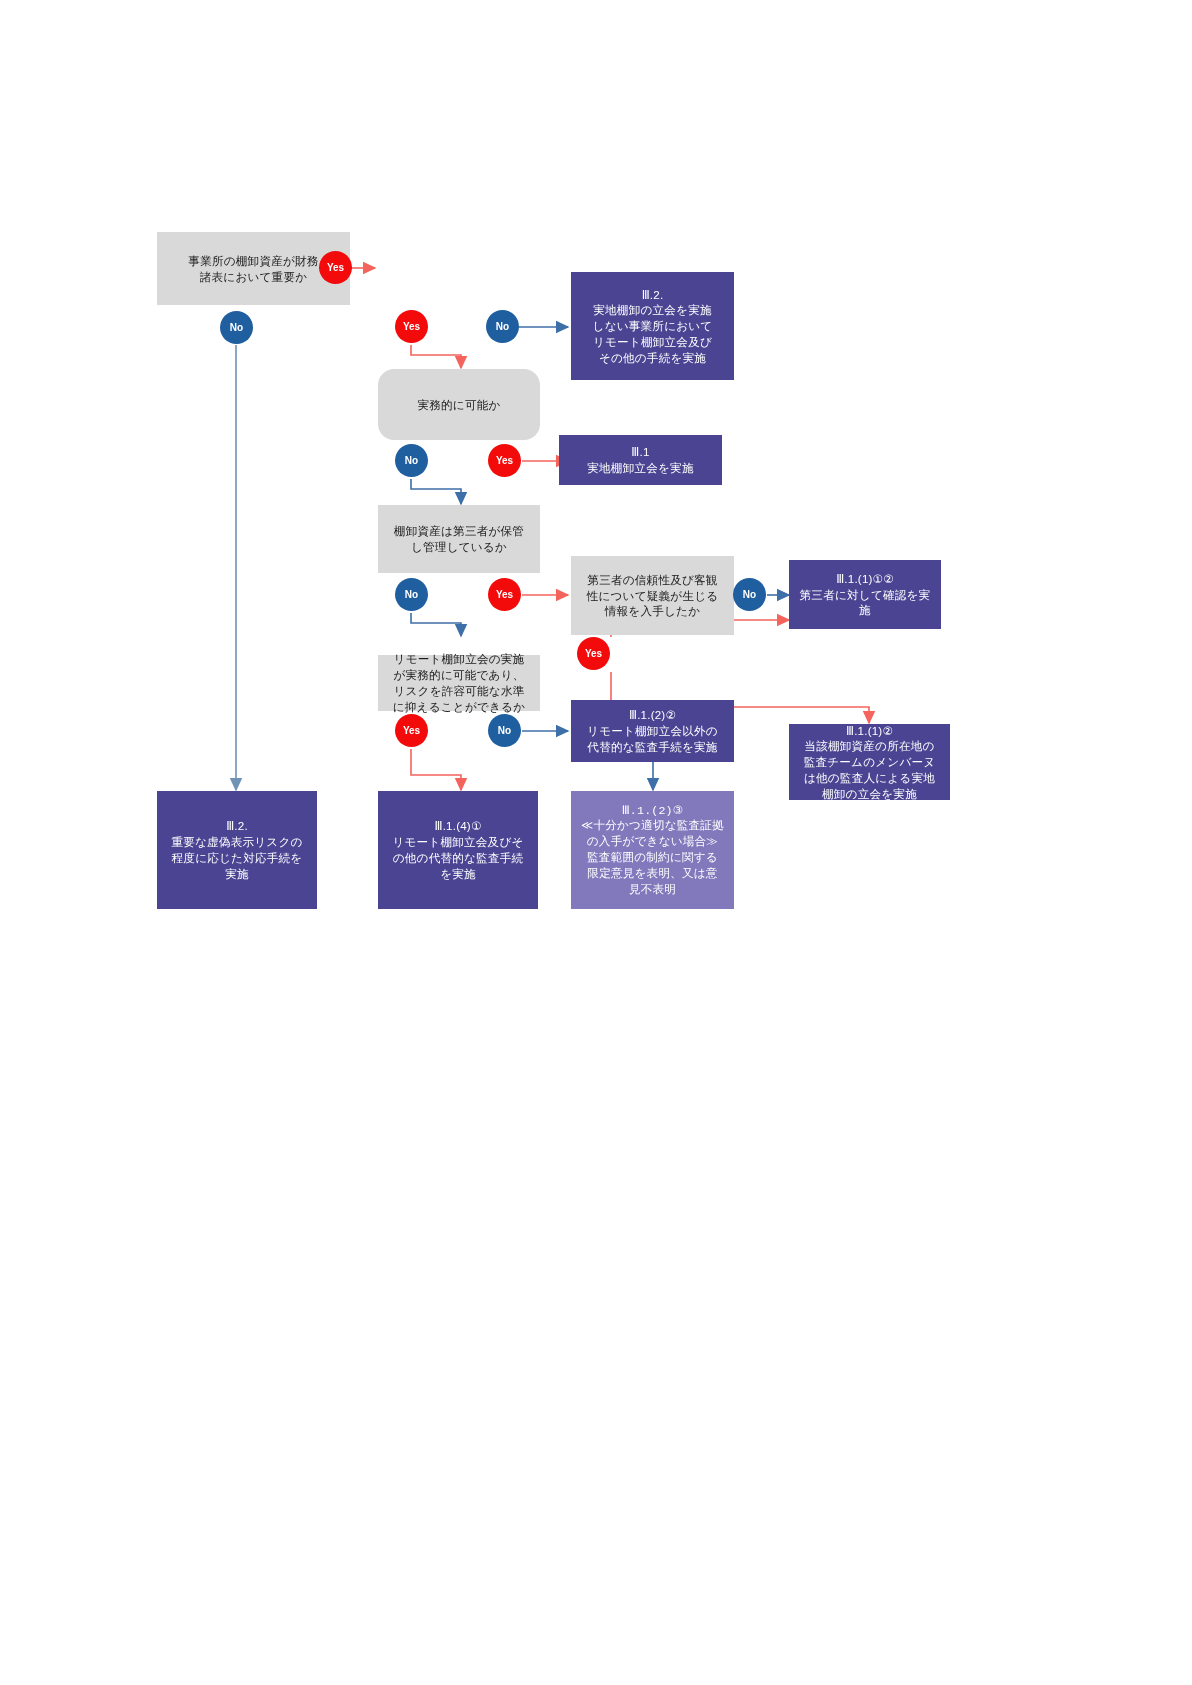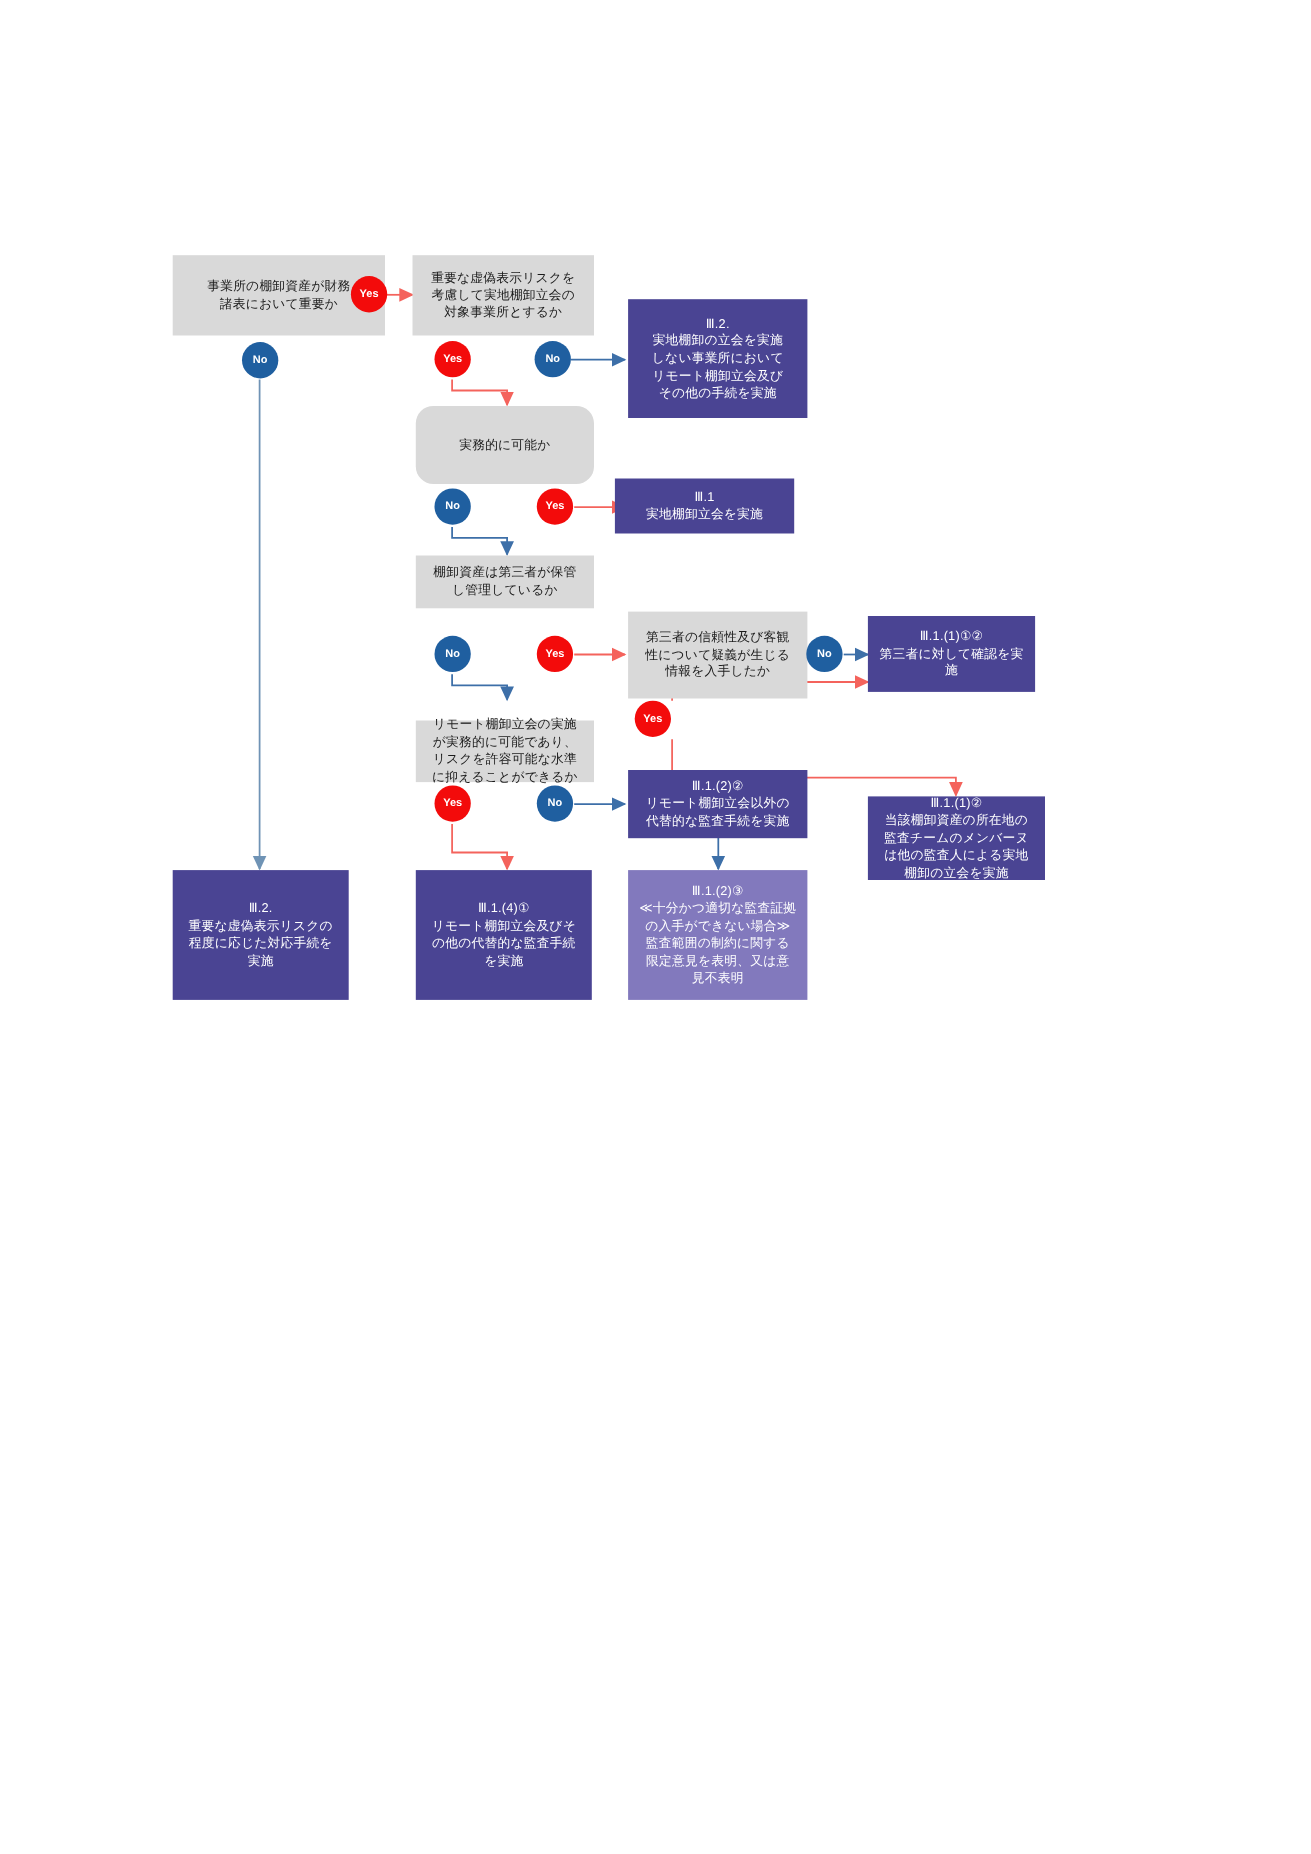--- a/index.html
+++ b/index.html
@@ -39,20 +39,21 @@
   }
   .action {
     color: #ffffff;
     font-size: 11.6px;
   }
   .action.dark {
     background: #4a4493;
   }
   .action.light {
     background: #8279bd;
+    font-family: Liberation Mono, monospace;
   }
   .label {
     position: absolute;
     border-radius: 50%;
     display: flex;
     align-items: center;
     justify-content: center;
     color: #ffffff;
     font-size: 10px;
     font-weight: bold;
@@ -116,31 +117,26 @@
     <path d="M411,749 L411,775 L461,775 L461,790" stroke="#f4635c" stroke-width="1.6" fill="none" marker-end="url(#ar-red)"></path>
 
     <path d="M653,761 L653,790" stroke="#3d6fa8" stroke-width="1.6" fill="none" marker-end="url(#ar-blue)"></path>
   </svg>
 
   <div class="node decision" style="left:157px; top:232px; width:193px; height:73px;">
     <span>事業所の棚卸資産が財務
 諸表において重要か</span>
   </div>
 
-  <div class="node decision" style="left:375px; top:232px; width:165px; height:73px;">
-    <span>重要な虚偽表示リスクを
-考慮して実地棚卸立会の
-対象事業所とするか</span>
-  </div>
 
   <div class="node decision" style="left:378px; top:369px; width:162px; height:71px;border-radius:16px;">
     <span>実務的に可能か</span>
   </div>
 
-  <div class="node decision" style="left:378px; top:505px; width:162px; height:48px;">
+  <div class="node decision" style="left:378px; top:505px; width:162px; height:68px;">
     <span>棚卸資産は第三者が保管
 し管理しているか</span>
   </div>
 
   <div class="node decision" style="left:571px; top:556px; width:163px; height:79px;">
     <span>第三者の信頼性及び客観
 性について疑義が生じる
 情報を入手したか</span>
   </div>
 

